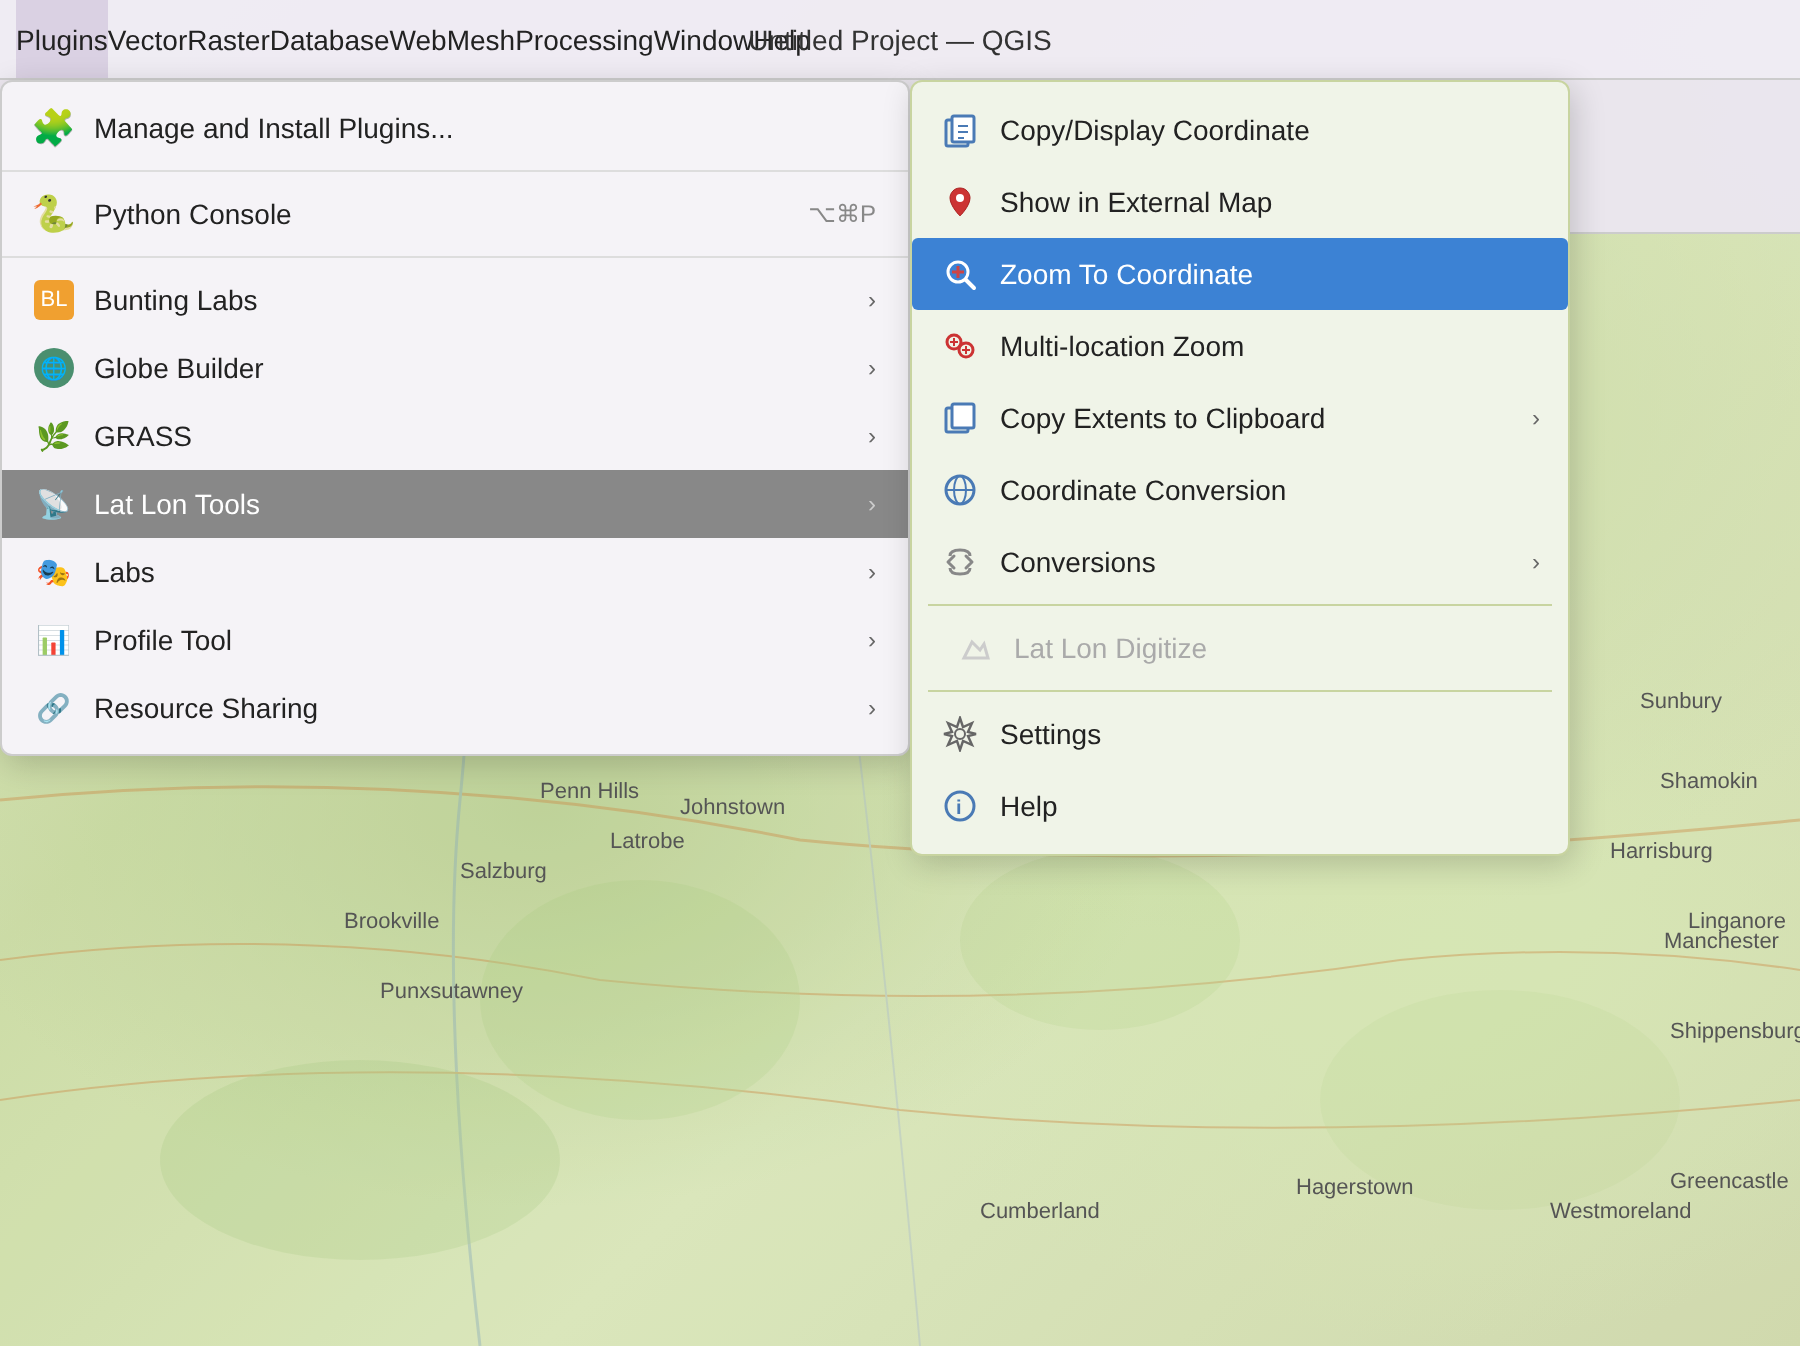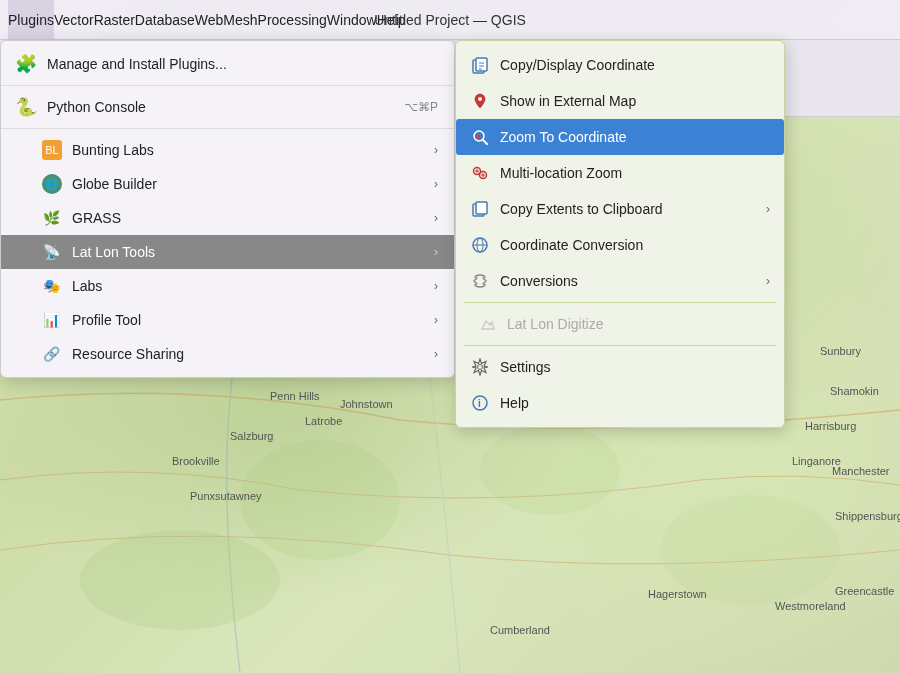--- a/index.html
+++ b/index.html
@@ -141,21 +141,20 @@
     }
 
     .menu-section-item.has-submenu {
       justify-content: space-between;
     }
 
     .menu-section-item.has-submenu .item-left {
       display: flex;
       align-items: center;
       gap: 10px;
-      margin-left: 25px;
     }
 
     .menu-section-item.active-item {
       background: #888;
       color: white;
     }
 
     .shortcut-hint {
       font-size: 12px;
       color: #888;
@@ -256,23 +255,23 @@
 </div>
 
 <div style="position:absolute;top:0;left:0;width:100%;height:100%;pointer-events:none;z-index:2">
   <span class="map-label" style="left:270px;top:390px">Penn Hills</span>
   <span class="map-label" style="left:230px;top:430px">Salzburg</span>
   <span class="map-label" style="left:305px;top:415px">Latrobe</span>
   <span class="map-label" style="left:340px;top:398px">Johnstown</span>
   <span class="map-label" style="left:820px;top:345px">Sunbury</span>
   <span class="map-label" style="left:805px;top:420px">Harrisburg</span>
   <span class="map-label" style="left:775px;top:600px">Westmoreland</span>
-  <span class="map-label" style="left:490px;top:624px">Cumberland</span>
+  <span class="map-label" style="left:490px;top:600px">Cumberland</span>
   <span class="map-label" style="left:648px;top:588px">Hagerstown</span>
-  <span class="map-label" style="left:792px;top:455px">Linganore</span>
+  <span class="map-label" style="left:844px;top:455px">Linganore</span>
   <span class="map-label" style="left:172px;top:455px">Brookville</span>
   <span class="map-label" style="left:190px;top:490px">Punxsutawney</span>
   <span class="map-label" style="left:830px;top:385px">Shamokin</span>
   <span class="map-label" style="left:832px;top:465px">Manchester</span>
   <span class="map-label" style="left:835px;top:510px">Shippensburg</span>
   <span class="map-label" style="left:835px;top:585px">Greencastle</span>
 </div>
 
 <div id="menubar">
   <div id="menubar-items" style="display:flex;height:100%;margin-left:8px">

